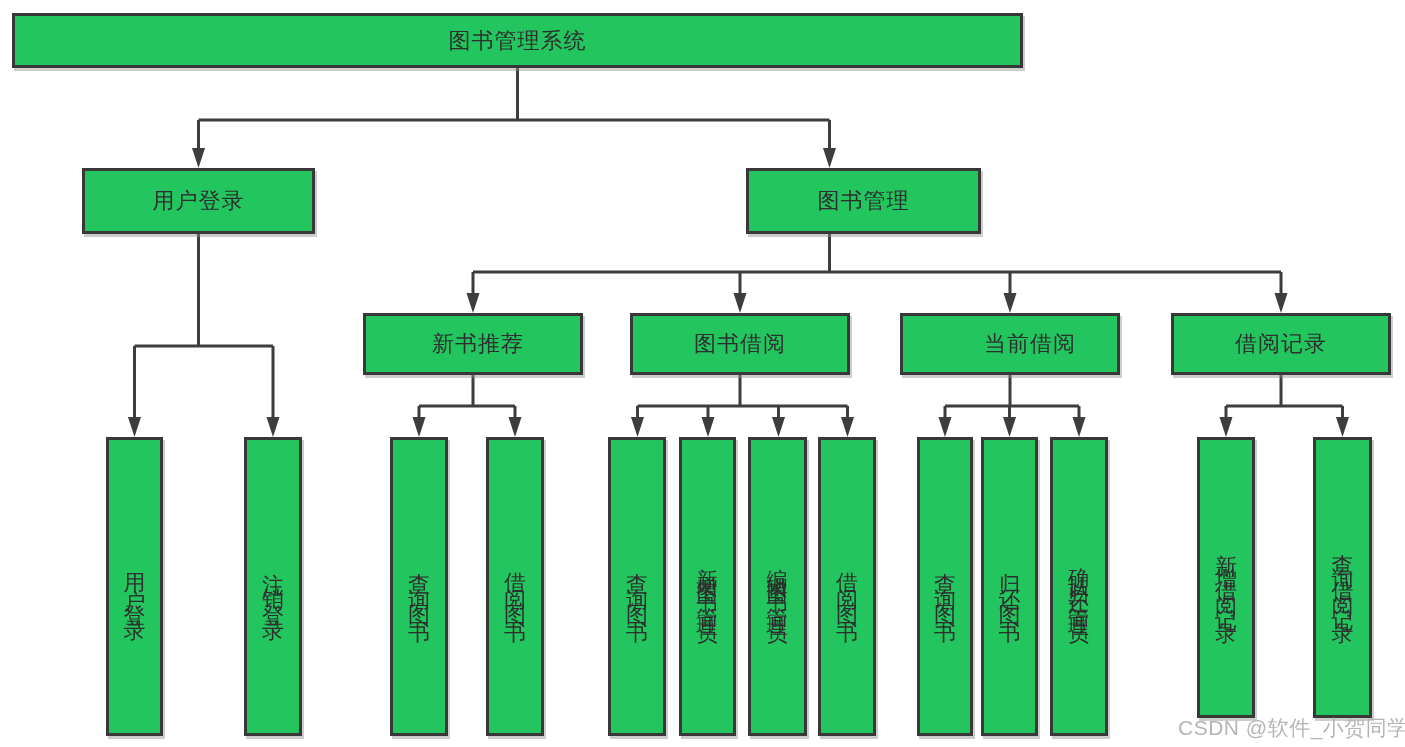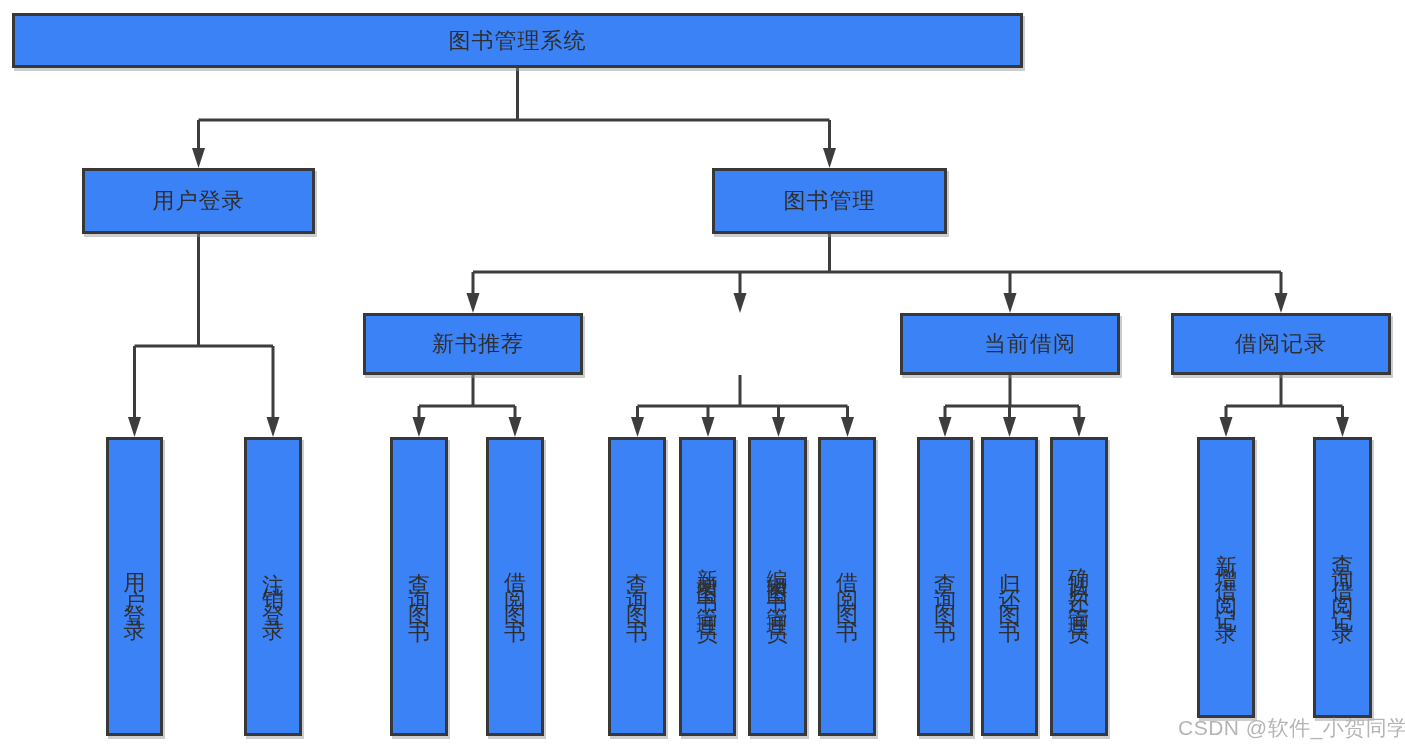--- a/index.html
+++ b/index.html
@@ -2,21 +2,21 @@
 <html><head>
 <meta charset="utf-8">
 <style>
   html,body { margin:0; padding:0; background:#ffffff; }
   .stage {
     position:relative; width:1405px; height:747px; background:#ffffff;
     font-family:"Liberation Sans", sans-serif; overflow:hidden;
   }
   .wires { position:absolute; left:0; top:0; z-index:1; }
   .box {
-    position:absolute; box-sizing:border-box; background:#3b82f6;
+    position:absolute; box-sizing:border-box; background:#22c55e;
     border:3px solid #383838; box-shadow:2px 3px 0 rgba(145,145,145,0.45);
     display:flex; align-items:center; justify-content:center;
     color:#2e2e2e; z-index:2;
   }
   .hlabel { font-size:22px; letter-spacing:1px; white-space:nowrap; }
   .vtext {
     writing-mode:vertical-rl; text-orientation:mixed;
     font-size:22px; letter-spacing:16px; line-height:1;
   }
   .vm { letter-spacing:14px; }
@@ -96,26 +96,29 @@
     </g>
   </svg>
 
   <div class="box" style="left:12px; top:13px; width:1011px; height:55px;">
     <span class="hlabel">图书管理系统</span>
   </div>
 
   <div class="box" style="left:82px; top:168px; width:233px; height:66px;">
     <span class="hlabel">用户登录</span>
   </div>
-  <div class="box" style="left:712px; top:168px; width:235px; height:66px;">
+  <div class="box" style="left:746px; top:168px; width:235px; height:66px;">
     <span class="hlabel">图书管理</span>
   </div>
 
   <div class="box" style="left:363px; top:313px; width:220px; height:62px;padding-left:10px;">
     <span class="hlabel">新书推荐</span>
+  </div>
+  <div class="box" style="left:630px; top:313px; width:220px; height:62px;">
+    <span class="hlabel">图书借阅</span>
   </div>
   <div class="box" style="left:900px; top:313px; width:220px; height:62px;padding-left:40px;">
     <span class="hlabel">当前借阅</span>
   </div>
   <div class="box" style="left:1171px; top:313px; width:220px; height:62px;">
     <span class="hlabel">借阅记录</span>
   </div>
 
   <div class="box" style="left:106px; top:437px; width:57px; height:299px;">
     <span class="vtext">用户登录</span>

